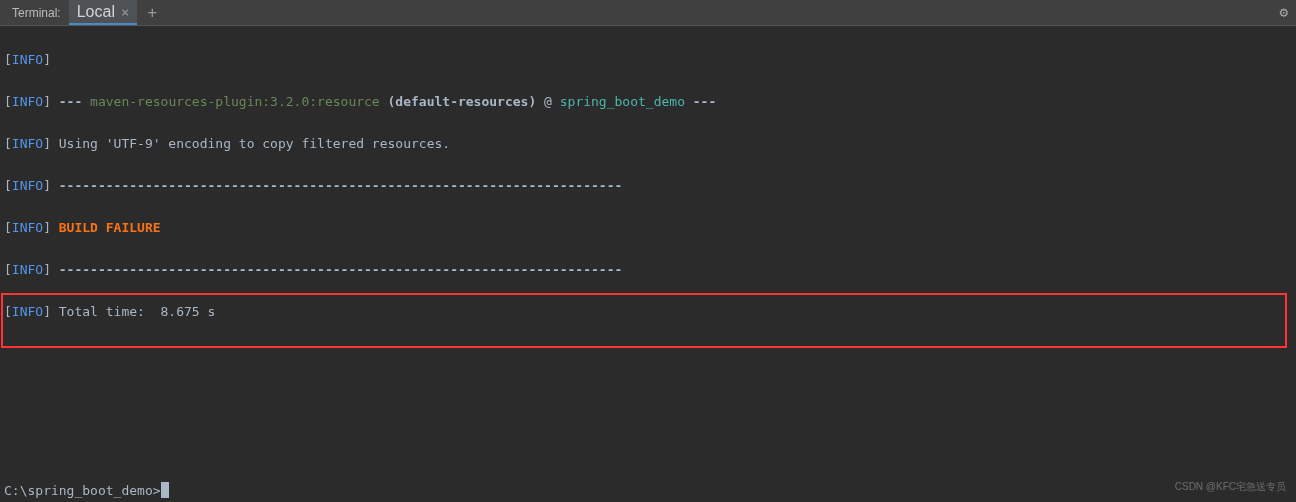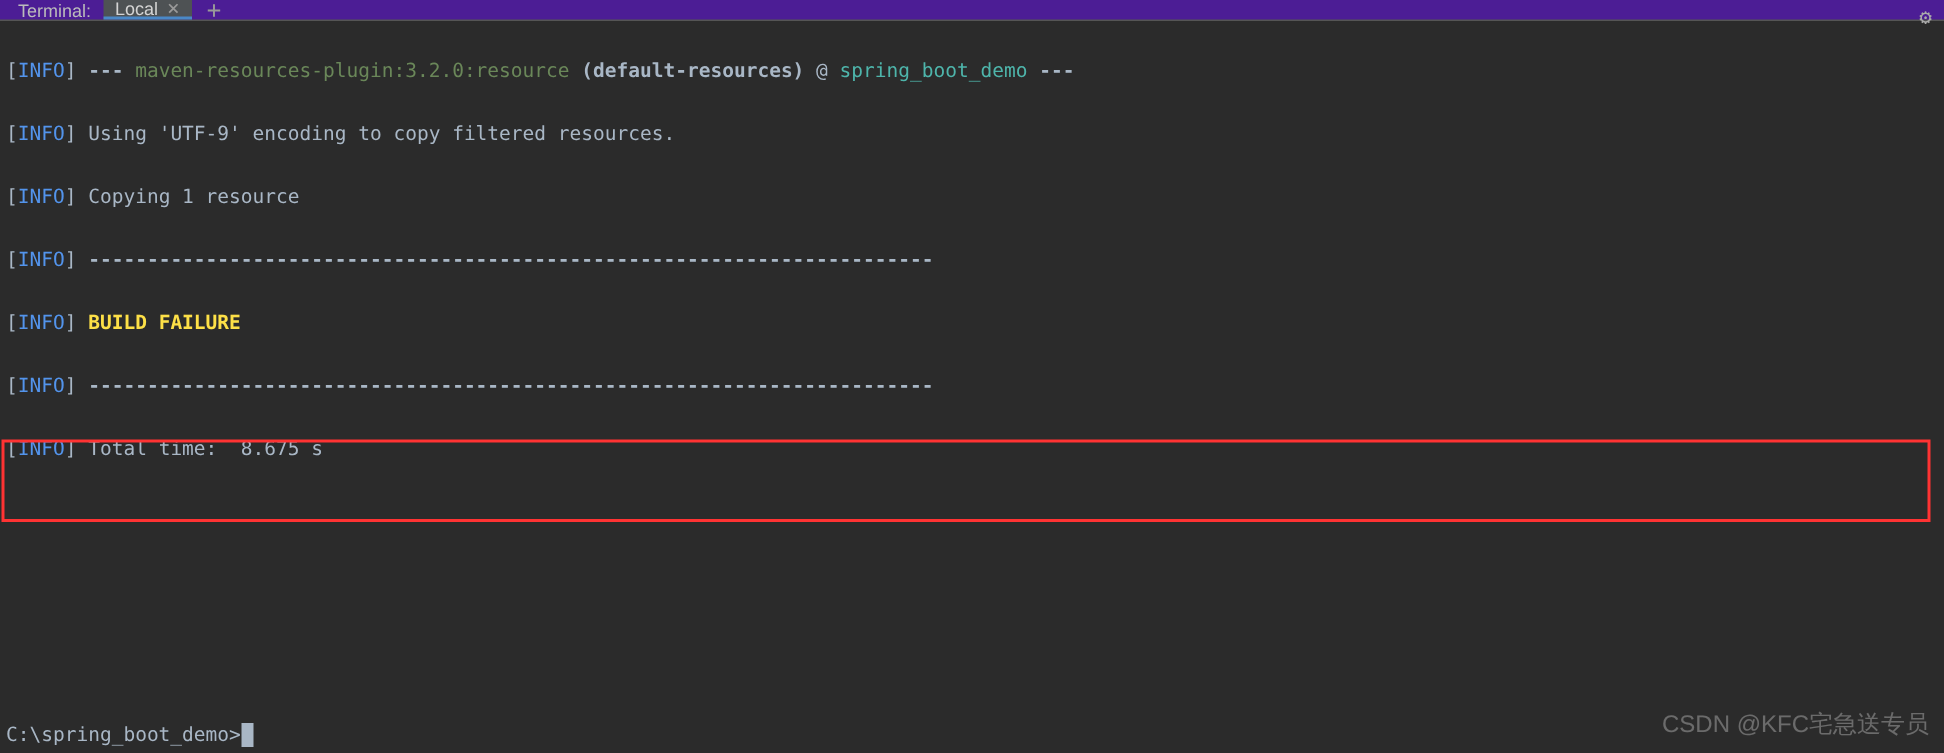--- a/index.html
+++ b/index.html
@@ -7,22 +7,22 @@
       background: #2b2b2b;
       color: #a9b7c6;
       font-family: 'Consolas', 'Monaco', monospace;
       font-size: 13px;
       width: 1296px;
       height: 502px;
       overflow: hidden;
       position: relative;
     }
     .tab-bar {
-      background: #4c1d95;
-      height: 14px;
+      background: #404040;
+      height: 26px;
       display: flex;
       align-items: center;
       border-bottom: 1px solid #555;
       padding: 0 4px;
     }
     .tab-label {
       color: #bbbbbb;
       padding: 0 8px;
       font-size: 12px;
       font-family: sans-serif;
@@ -31,21 +31,21 @@
       display: flex;
       align-items: center;
       padding: 0 8px;
       height: 100%;
       background: #4e5254;
       border-bottom: 2px solid #4a88c7;
       gap: 6px;
     }
     .tab-name {
       color: #d4d4d4;
-      font-size: 12px;
+      font-size: 16px;
       font-family: sans-serif;
     }
     .tab-close {
       color: #999;
       font-size: 14px;
       cursor: pointer;
     }
     .tab-add {
       color: #999;
       font-size: 16px;
@@ -64,21 +64,21 @@
       padding: 2px 4px;
       line-height: 21px;
       white-space: pre;
     }
     .line { display: block; }
     .bracket { color: #a9b7c6; }
     .info { color: #5394ec; }
     .bold { font-weight: bold; }
     .plugin { color: #6a8759; }
     .project { color: #4eb5ab; }
-    .red-bold { color: #fde047; font-weight: bold; margin-top: 12px; }
+    .red-bold { color: #f97316; font-weight: bold; margin-top: 12px; }
     .dash { color: #a9b7c6; }
     .highlight-box {
       border: 2px solid #ff3333;
       position: absolute;
       left: 1px;
       top: 293px;
       width: 1286px;
       height: 55px;
       pointer-events: none;
     }
@@ -94,42 +94,42 @@
       width: 8px;
       height: 16px;
       background: #a9b7c6;
       vertical-align: middle;
     }
     .watermark {
       position: absolute;
       right: 10px;
       bottom: 8px;
       color: rgba(255,255,255,0.3);
-      font-size: 16px;
+      font-size: 10px;
       font-family: sans-serif;
       pointer-events: none;
     }
   </style>
 </head>
 <body>
 
 <div class="tab-bar">
   <span class="tab-label">Terminal:</span>
   <div class="tab">
     <span class="tab-name">Local</span>
     <span class="tab-close">×</span>
   </div>
   <span class="tab-add">+</span>
   <span class="gear-icon">⚙</span>
 </div>
 
 <div class="terminal-output">
+<span class="line"><span class="bracket">[</span><span class="info">INFO</span><span class="bracket">]</span> </span>
 <span class="line"><span class="bracket">[</span><span class="info">INFO</span><span class="bracket">]</span> <span class="bold dash">---</span> <span class="plugin">maven-resources-plugin:3.2.0:resource</span> <span class="bold">(default-resources)</span> <span>@</span> <span class="project">spring_boot_demo</span> <span class="bold dash">---</span></span>
 <span class="line"><span class="bracket">[</span><span class="info">INFO</span><span class="bracket">]</span> <span>Using 'UTF-9' encoding to copy filtered resources.</span></span>
-<span class="line"><span class="bracket">[</span><span class="info">INFO</span><span class="bracket">]</span> <span>Copying 1 resource</span></span>
 <span class="line"><span class="bracket">[</span><span class="info">INFO</span><span class="bracket">]</span> <span class="bold">------------------------------------------------------------------------</span></span>
 <span class="line"><span class="bracket">[</span><span class="info">INFO</span><span class="bracket">]</span> <span class="red-bold">BUILD FAILURE</span></span>
 <span class="line"><span class="bracket">[</span><span class="info">INFO</span><span class="bracket">]</span> <span class="bold">------------------------------------------------------------------------</span></span>
 <span class="line"><span class="bracket">[</span><span class="info">INFO</span><span class="bracket">]</span> <span>Total time:  8.675 s</span></span>
 
 
 
 
 
 

